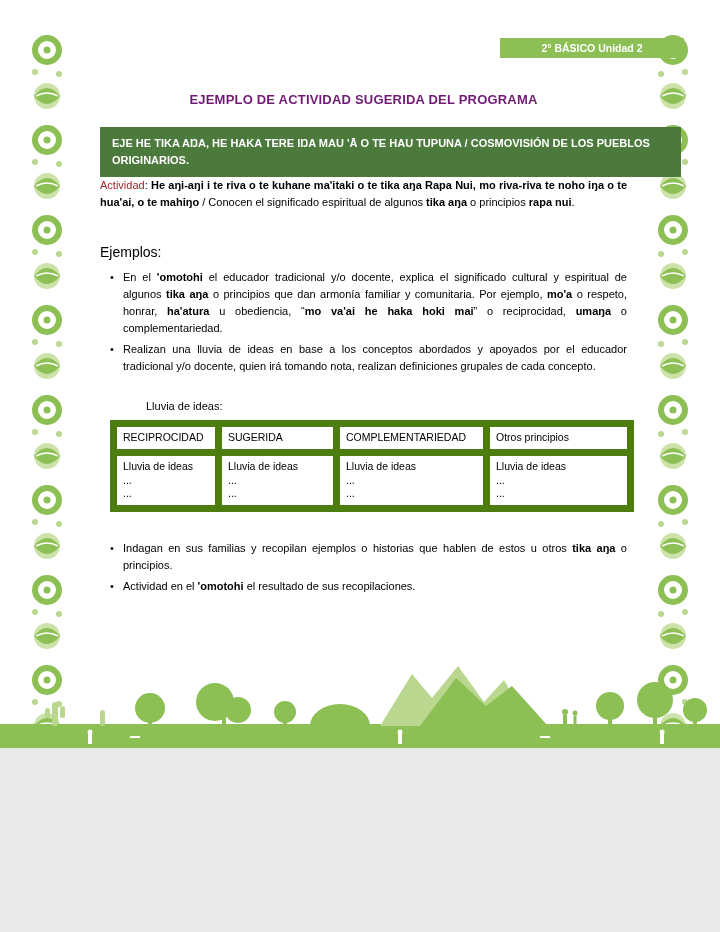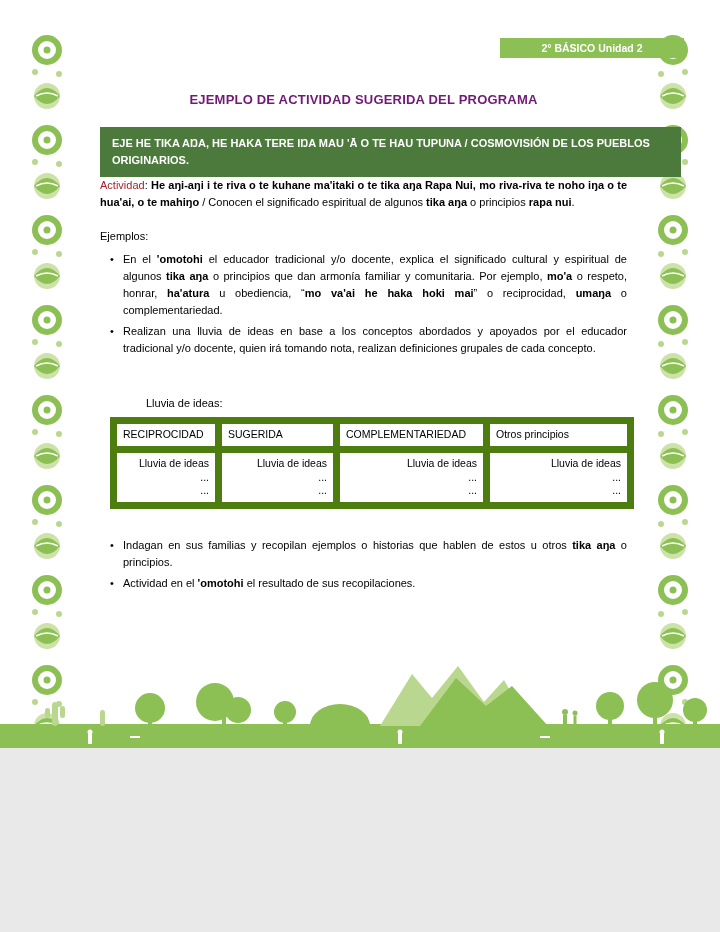--- a/index.html
+++ b/index.html
@@ -21,34 +21,34 @@
            width:527px; margin-top:12px; letter-spacing:.2px; }
 
   .banner { background:#4C7A3C; color:#fff; font-weight:bold; font-size:11px;
             line-height:1.55; padding:8px 12px; margin-top:20px; width:581px; }
 
   .para { width:527px; font-size:11px; line-height:1.55; text-align:justify; }
   .activity { }
   .red { color:#A61E2B; }
   b, strong { font-weight:bold; }
 
-  .examples-label { margin-top:19px; font-size:11px; }
+  .examples-label { margin-top:33px; font-size:14px; }
 
   .bullets { width:527px; margin-top:9px; }
   .bullet-item { display:flex; font-size:11px; line-height:1.55; margin-bottom:4px; }
   .bullet-marker { width:13px; flex:0 0 13px; margin-left:10px; }
   .bullet-text { flex:1; text-align:justify; }
 
-  .brainstorm-label { margin-top:40px; font-size:11px;padding-left:46px; }
+  .brainstorm-label { margin-top:25px; font-size:11px;padding-left:46px; }
 
   table.ideas { border-collapse:collapse; margin-top:8px; margin-left:10px; table-layout:fixed; }
   table.ideas th, table.ideas td { border:7px solid #4d7c0f; font-size:10.5px;
       font-weight:normal; text-align:left; vertical-align:top; padding:4px 6px; line-height:1.3; }
   .col1{width:105px;} .col2{width:118px;} .col3{width:150px;} .col4{width:144px;}
-  tr.idea-row td { height:56px;text-align:right; }
+  tr.idea-row td { height:56px; }
 
   .bullets-bottom { margin-top:28px; }
 
   .footer { position:absolute; left:0; bottom:0; width:720px; height:90px; z-index:1; }
 </style>
 </head>
 <body>
 
 <div class="page">
 

